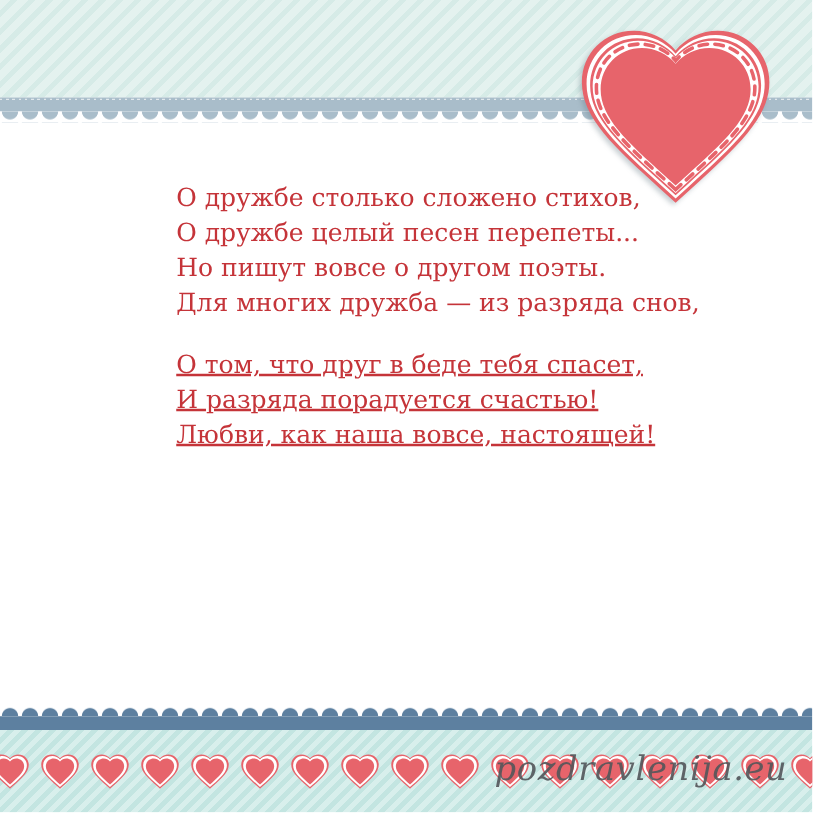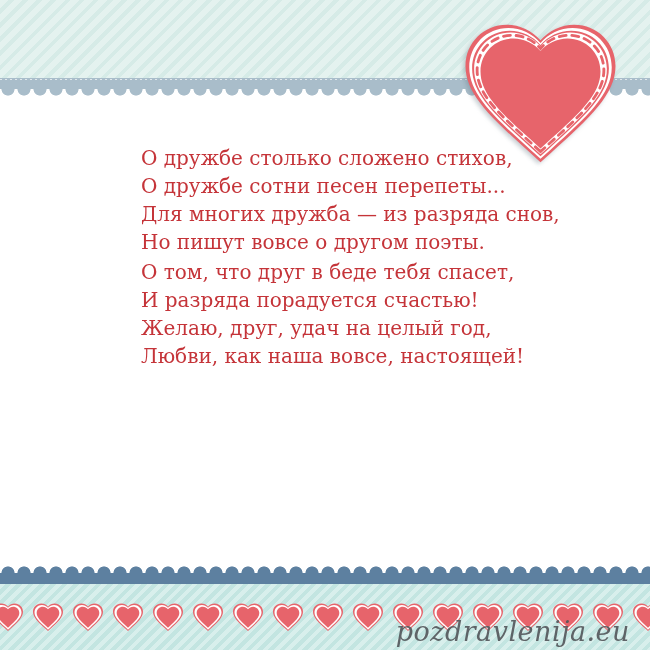--- a/index.html
+++ b/index.html
@@ -39,39 +39,39 @@
   
   .big-heart{
     position:absolute;left:458px;top:17px;
     filter:drop-shadow(-2px 2px 2px rgba(96,118,130,.35));
   }
   
   .poem{
     position:absolute;left:141px;top:144px;
     color:var(--text-red);font-size:20px;line-height:28px;white-space:nowrap;
   }
-  .stanza2{margin-top:2px;}
+  .stanza2{margin-top:21px;text-decoration:underline;}
   
   .bottom-teeth{
     position:absolute;left:0;top:564px;width:650px;height:9px;
     background:radial-gradient(circle at 50% 100%,var(--band-bottom) 6.2px,transparent 6.9px);
     background-size:16px 9px;background-repeat:repeat-x;
   }
   .bottom-band{
     position:absolute;left:0;top:573px;width:650px;height:11px;
     background:var(--band-bottom);
   }
   .bottom-stripes{
     position:absolute;left:0;top:584px;width:650px;height:66px;
     background:repeating-linear-gradient(135deg,var(--stripe-bot-b) 0 4px,var(--stripe-bot-a) 4px 8px);
   }
   .hearts-row{position:absolute;left:0;top:598px;}
   
   .watermark{
-    position:absolute;right:20px;bottom:3px;
+    position:absolute;right:20px;bottom:19px;
     font-style:italic;font-size:27px;color:var(--watermark-gray);
     opacity:.9;letter-spacing:.5px;
   }
 </style>
 </head>
 <body>
 
 <div class="card">
 
   <div class="top-stripes"></div>
@@ -85,28 +85,27 @@
       <path d="M12 21.35l-1.45-1.32C5.4 15.36 2 12.28 2 8.5 2 5.42 4.42 3 7.5 3c1.74 0 3.41.81 4.5 2.09C13.09 3.81 14.76 3 16.5 3 19.58 3 22 5.42 22 8.5c0 3.78-3.4 6.86-8.55 11.54L12 21.35z" fill="var(--heart-red)" transform="translate(12 12.17) scale(0.912) translate(-12 -12.17)"></path>
       <path d="M12 21.35l-1.45-1.32C5.4 15.36 2 12.28 2 8.5 2 5.42 4.42 3 7.5 3c1.74 0 3.41.81 4.5 2.09C13.09 3.81 14.76 3 16.5 3 19.58 3 22 5.42 22 8.5c0 3.78-3.4 6.86-8.55 11.54L12 21.35z" fill="#ffffff" transform="translate(12 12.17) scale(0.885) translate(-12 -12.17)"></path>
       <path d="M12 21.35l-1.45-1.32C5.4 15.36 2 12.28 2 8.5 2 5.42 4.42 3 7.5 3c1.74 0 3.41.81 4.5 2.09C13.09 3.81 14.76 3 16.5 3 19.58 3 22 5.42 22 8.5c0 3.78-3.4 6.86-8.55 11.54L12 21.35z" fill="var(--heart-red)" transform="translate(12 12.17) scale(0.80) translate(-12 -12.17)"></path>
       <path d="M12 21.35l-1.45-1.32C5.4 15.36 2 12.28 2 8.5 2 5.42 4.42 3 7.5 3c1.74 0 3.41.81 4.5 2.09C13.09 3.81 14.76 3 16.5 3 19.58 3 22 5.42 22 8.5c0 3.78-3.4 6.86-8.55 11.54L12 21.35z" fill="none" stroke="var(--heart-red)" stroke-width="0.45" stroke-dasharray="1.1 0.9" stroke-linecap="round" transform="translate(12 12.17) scale(0.845) translate(-12 -12.17)"></path>
     </g>
   </svg>
 
   <div class="poem">
     <div class="stanza">
       <div class="poem-line">О дружбе столько сложено стихов,</div>
-      <div class="poem-line">О дружбе сотни песен перепеты...</div>
+      <div class="poem-line">О дружбе целый песен перепеты...</div>
+      <div class="poem-line">Но пишут вовсе о другом поэты.</div>
       <div class="poem-line">Для многих дружба — из разряда снов,</div>
-      <div class="poem-line">Но пишут вовсе о другом поэты.</div>
     </div>
     <div class="stanza stanza2">
       <div class="poem-line">О том, что друг в беде тебя спасет,</div>
       <div class="poem-line">И разряда порадуется счастью!</div>
-      <div class="poem-line">Желаю, друг, удач на целый год,</div>
       <div class="poem-line">Любви, как наша вовсе, настоящей!</div>
     </div>
   </div>
 
   <div class="bottom-teeth"></div>
   <div class="bottom-band"></div>
   <div class="bottom-stripes"></div>
 
   <svg class="hearts-row" width="690" height="36" viewBox="0 0 690 36" aria-hidden="true">
     <defs>

